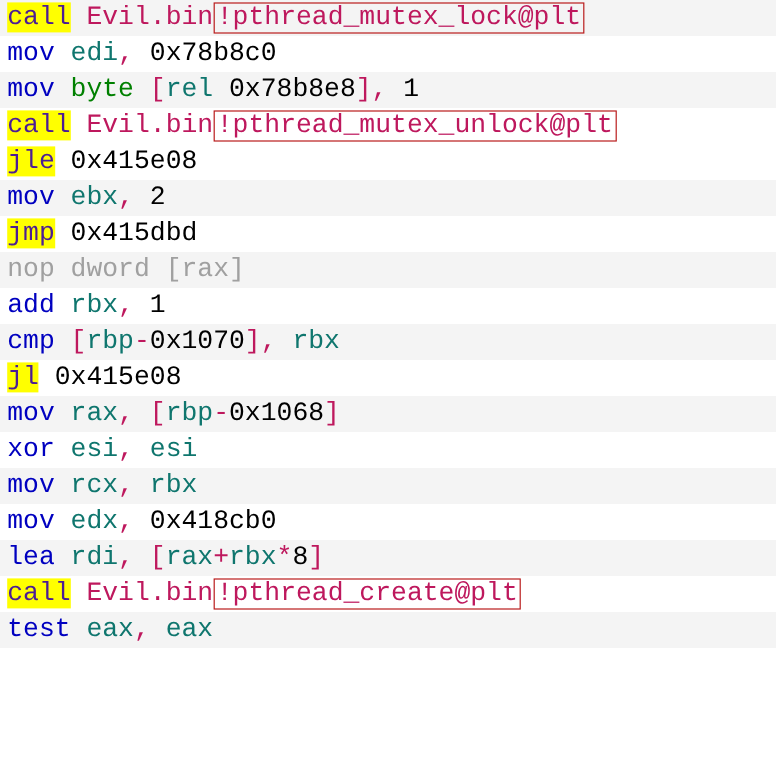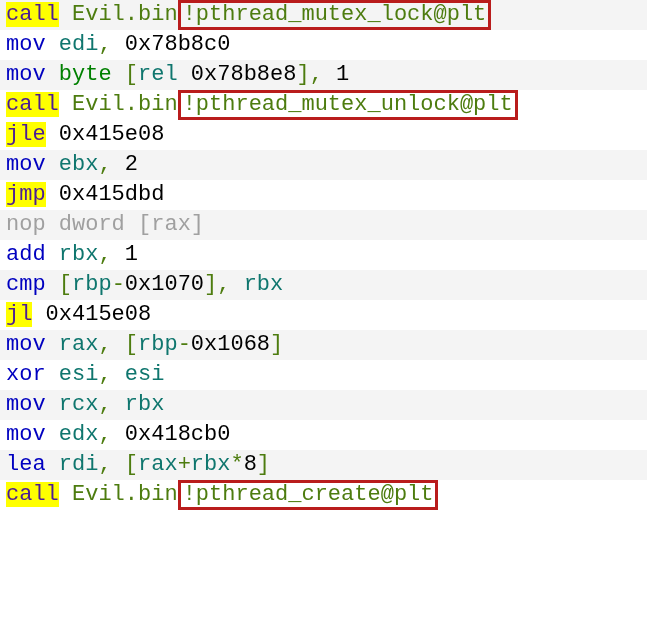--- a/index.html
+++ b/index.html
@@ -37,24 +37,24 @@
     color: #008000;
     margin-top: 18px;
   }
   .addr {
     color: #000000;
   }
   .gray {
     color: #a0a0a0;
   }
   .plain {
-    color: #4d7c0f;
+    color: #be185d;
   }
   .redbox {
-    border: 3px solid #b91c1c;
+    border: 1px solid #b91c1c;
     padding: 0 2px;
     display: inline-block;
     line-height: 24px;
     position: relative;
   }
 </style>
 </head>
 <body>
 
 <div id="disasm">
@@ -68,13 +68,14 @@
     <div class="line odd"><span class="gray">nop</span><span class="gray"> </span><span class="gray">dword</span><span class="gray"> [</span><span class="gray">rax</span><span class="gray">]</span></div>
     <div class="line even"><span class="kw-blue">add</span><span class="plain"> </span><span class="reg-red">rbx</span><span class="plain">, </span><span class="addr">1</span></div>
     <div class="line odd"><span class="kw-blue">cmp</span><span class="plain"> [</span><span class="reg-red">rbp</span><span class="plain">-</span><span class="addr">0x1070</span><span class="plain">], </span><span class="reg-red">rbx</span></div>
     <div class="line even"><span class="kw-yellow">jl</span><span class="plain"> </span><span class="addr">0x415e08</span></div>
     <div class="line odd"><span class="kw-blue">mov</span><span class="plain"> </span><span class="reg-red">rax</span><span class="plain">, [</span><span class="reg-red">rbp</span><span class="plain">-</span><span class="addr">0x1068</span><span class="plain">]</span></div>
     <div class="line even"><span class="kw-blue">xor</span><span class="plain"> </span><span class="reg-red">esi</span><span class="plain">, </span><span class="reg-red">esi</span></div>
     <div class="line odd"><span class="kw-blue">mov</span><span class="plain"> </span><span class="reg-red">rcx</span><span class="plain">, </span><span class="reg-red">rbx</span></div>
     <div class="line even"><span class="kw-blue">mov</span><span class="plain"> </span><span class="reg-red">edx</span><span class="plain">, </span><span class="addr">0x418cb0</span></div>
     <div class="line odd"><span class="kw-blue">lea</span><span class="plain"> </span><span class="reg-red">rdi</span><span class="plain">, [</span><span class="reg-red">rax</span><span class="plain">+</span><span class="reg-red">rbx</span><span class="plain">*</span><span class="addr">8</span><span class="plain">]</span></div>
     <div class="line even"><span class="kw-yellow">call</span><span class="plain"> Evil.bin</span><span class="redbox"><span class="plain">!pthread_create@plt</span></span></div>
+    <div class="line odd"><span class="kw-blue">test</span><span class="plain"> </span><span class="reg-red">eax</span><span class="plain">, </span><span class="reg-red">eax</span></div>
   </div>
 
 </body></html>

